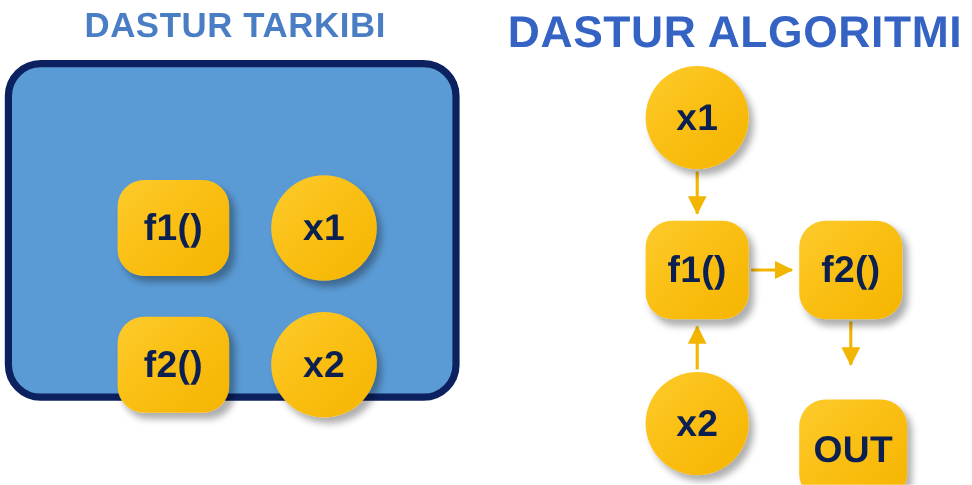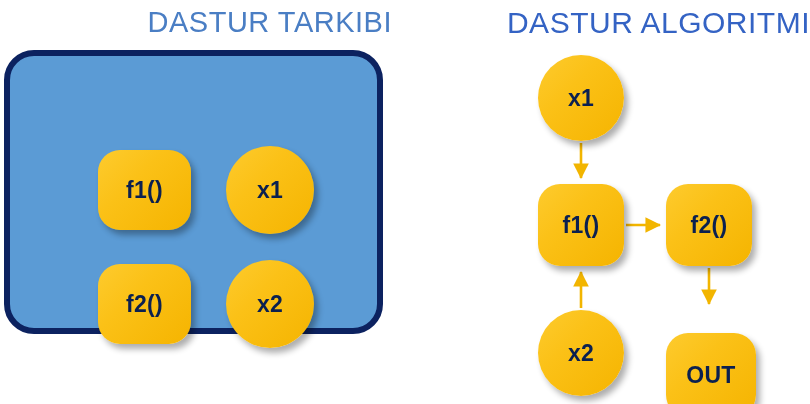--- a/index.html
+++ b/index.html
@@ -19,38 +19,38 @@
   .canvas {
     position: relative;
     width: 810px;
     height: 404px;
     background: #ffffff;
   }
 
   
   .panel-title {
     position: absolute;
-    font-weight: normal;
+    font-weight: bold;
     letter-spacing: 0.5px;
     white-space: nowrap;
     line-height: 1;
-    text-align: right;
+    text-align: center;
   }
   #title-left {
     left: 0;
     top: 8px;
     width: 392px;
     font-size: 29px;
     color: #4A7EC4;
   }
   #title-right {
     left: 415px;
     top: 8px;
     width: 395px;
-    font-size: 30px;
+    font-size: 37px;
     color: #3463C4;
   }
 
   
   #structure-panel {
     position: absolute;
     left: 4px;
     top: 50px;
     width: 379px;
     height: 284px;
@@ -63,21 +63,21 @@
   
   .node {
     position: absolute;
     background: linear-gradient(135deg, #FDCB2E 0%, #FBC117 38%, #F5B400 100%);
     box-shadow: 4px 5px 6px rgba(0, 0, 0, 0.32);
     display: flex;
     align-items: center;
     justify-content: center;
     color: #0B2050;
     font-weight: bold;
-    font-size: 23px;
+    font-size: 31px;
     letter-spacing: 0.3px;
     user-select: none;
   }
   .node.rect {
     border-radius: 22px;
   }
   .node.circle {
     border-radius: 50%;
   }
 

